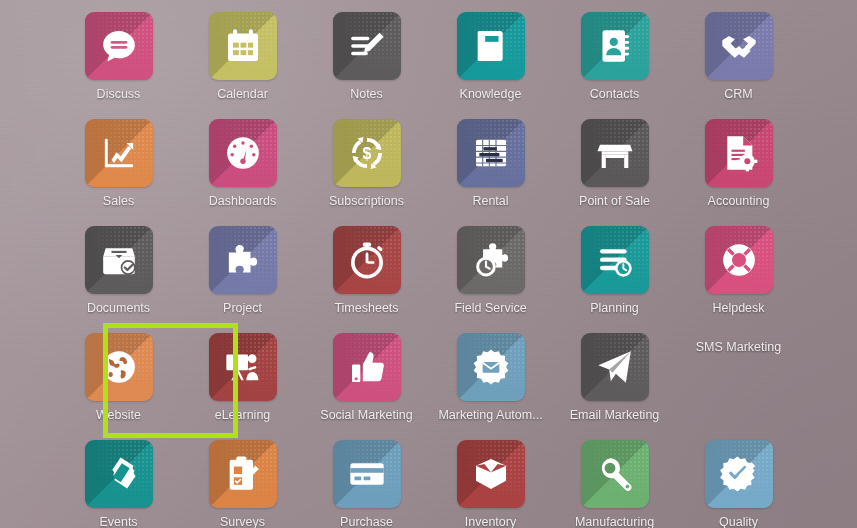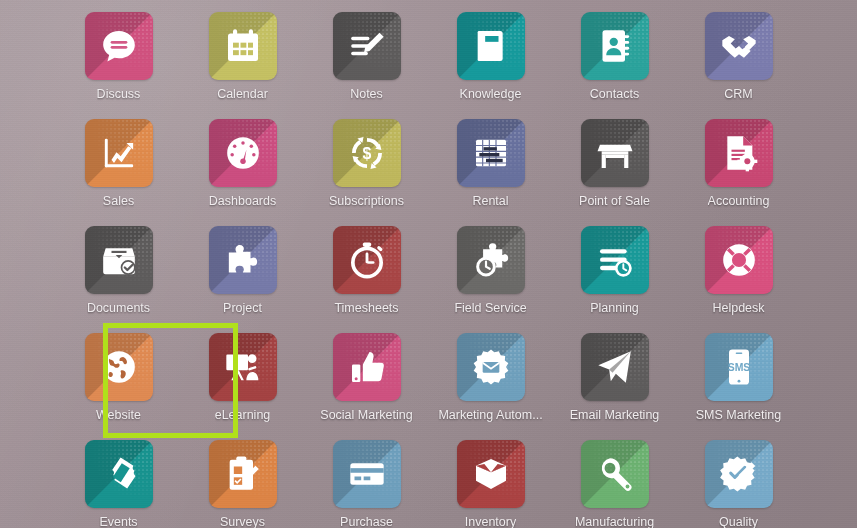--- a/index.html
+++ b/index.html
@@ -452,30 +452,20 @@
           <span class="ls"></span>
           <span class="dots"></span>
           <svg viewBox="0 0 48 48">
             <path d="M43 5L4 22l13 5 2 14 6-9 12 11z"></path>
             <path d="M17 27l26-22-22 26z" fill="#5d5b5b" opacity=".55"></path>
           </svg>
         </div>
         <div class="label">Email Marketing</div>
       </div>
       <div class="app">
-        <div class="tile" style="background: rgb(113, 168, 199);">
-          <span class="ls"></span>
-          <span class="dots"></span>
-          <svg viewBox="0 0 48 48">
-            <rect x="12" y="3" width="24" height="42" rx="4"></rect>
-            <rect x="20" y="6.5" width="8" height="1.8" rx=".9" fill="#71a8c7"></rect>
-            <circle cx="24" cy="41" r="1.7" fill="#71a8c7"></circle>
-            <text x="24" y="29" font-size="12.5" font-weight="bold" fill="#71a8c7" text-anchor="middle" font-family="Liberation Sans">SMS</text>
-          </svg>
-        </div>
         <div class="label">SMS Marketing</div>
       </div>
       <div class="app">
         <div class="tile" style="background: rgb(23, 147, 143);">
           <span class="ls"></span>
           <span class="dots"></span>
           <svg viewBox="0 0 48 48">
             <path d="M30 5l13 13a4.4 4.4 0 000 6.2 4.4 4.4 0 000 6.2L30 43 17 30a4.4 4.4 0 000-6.2 4.4 4.4 0 000-6.2z" transform="rotate(-12 24 24)"></path>
             <path d="M30 12l8 8-14 14-8-8z" fill="#17938f" transform="rotate(-12 24 24)"></path>
           </svg>

